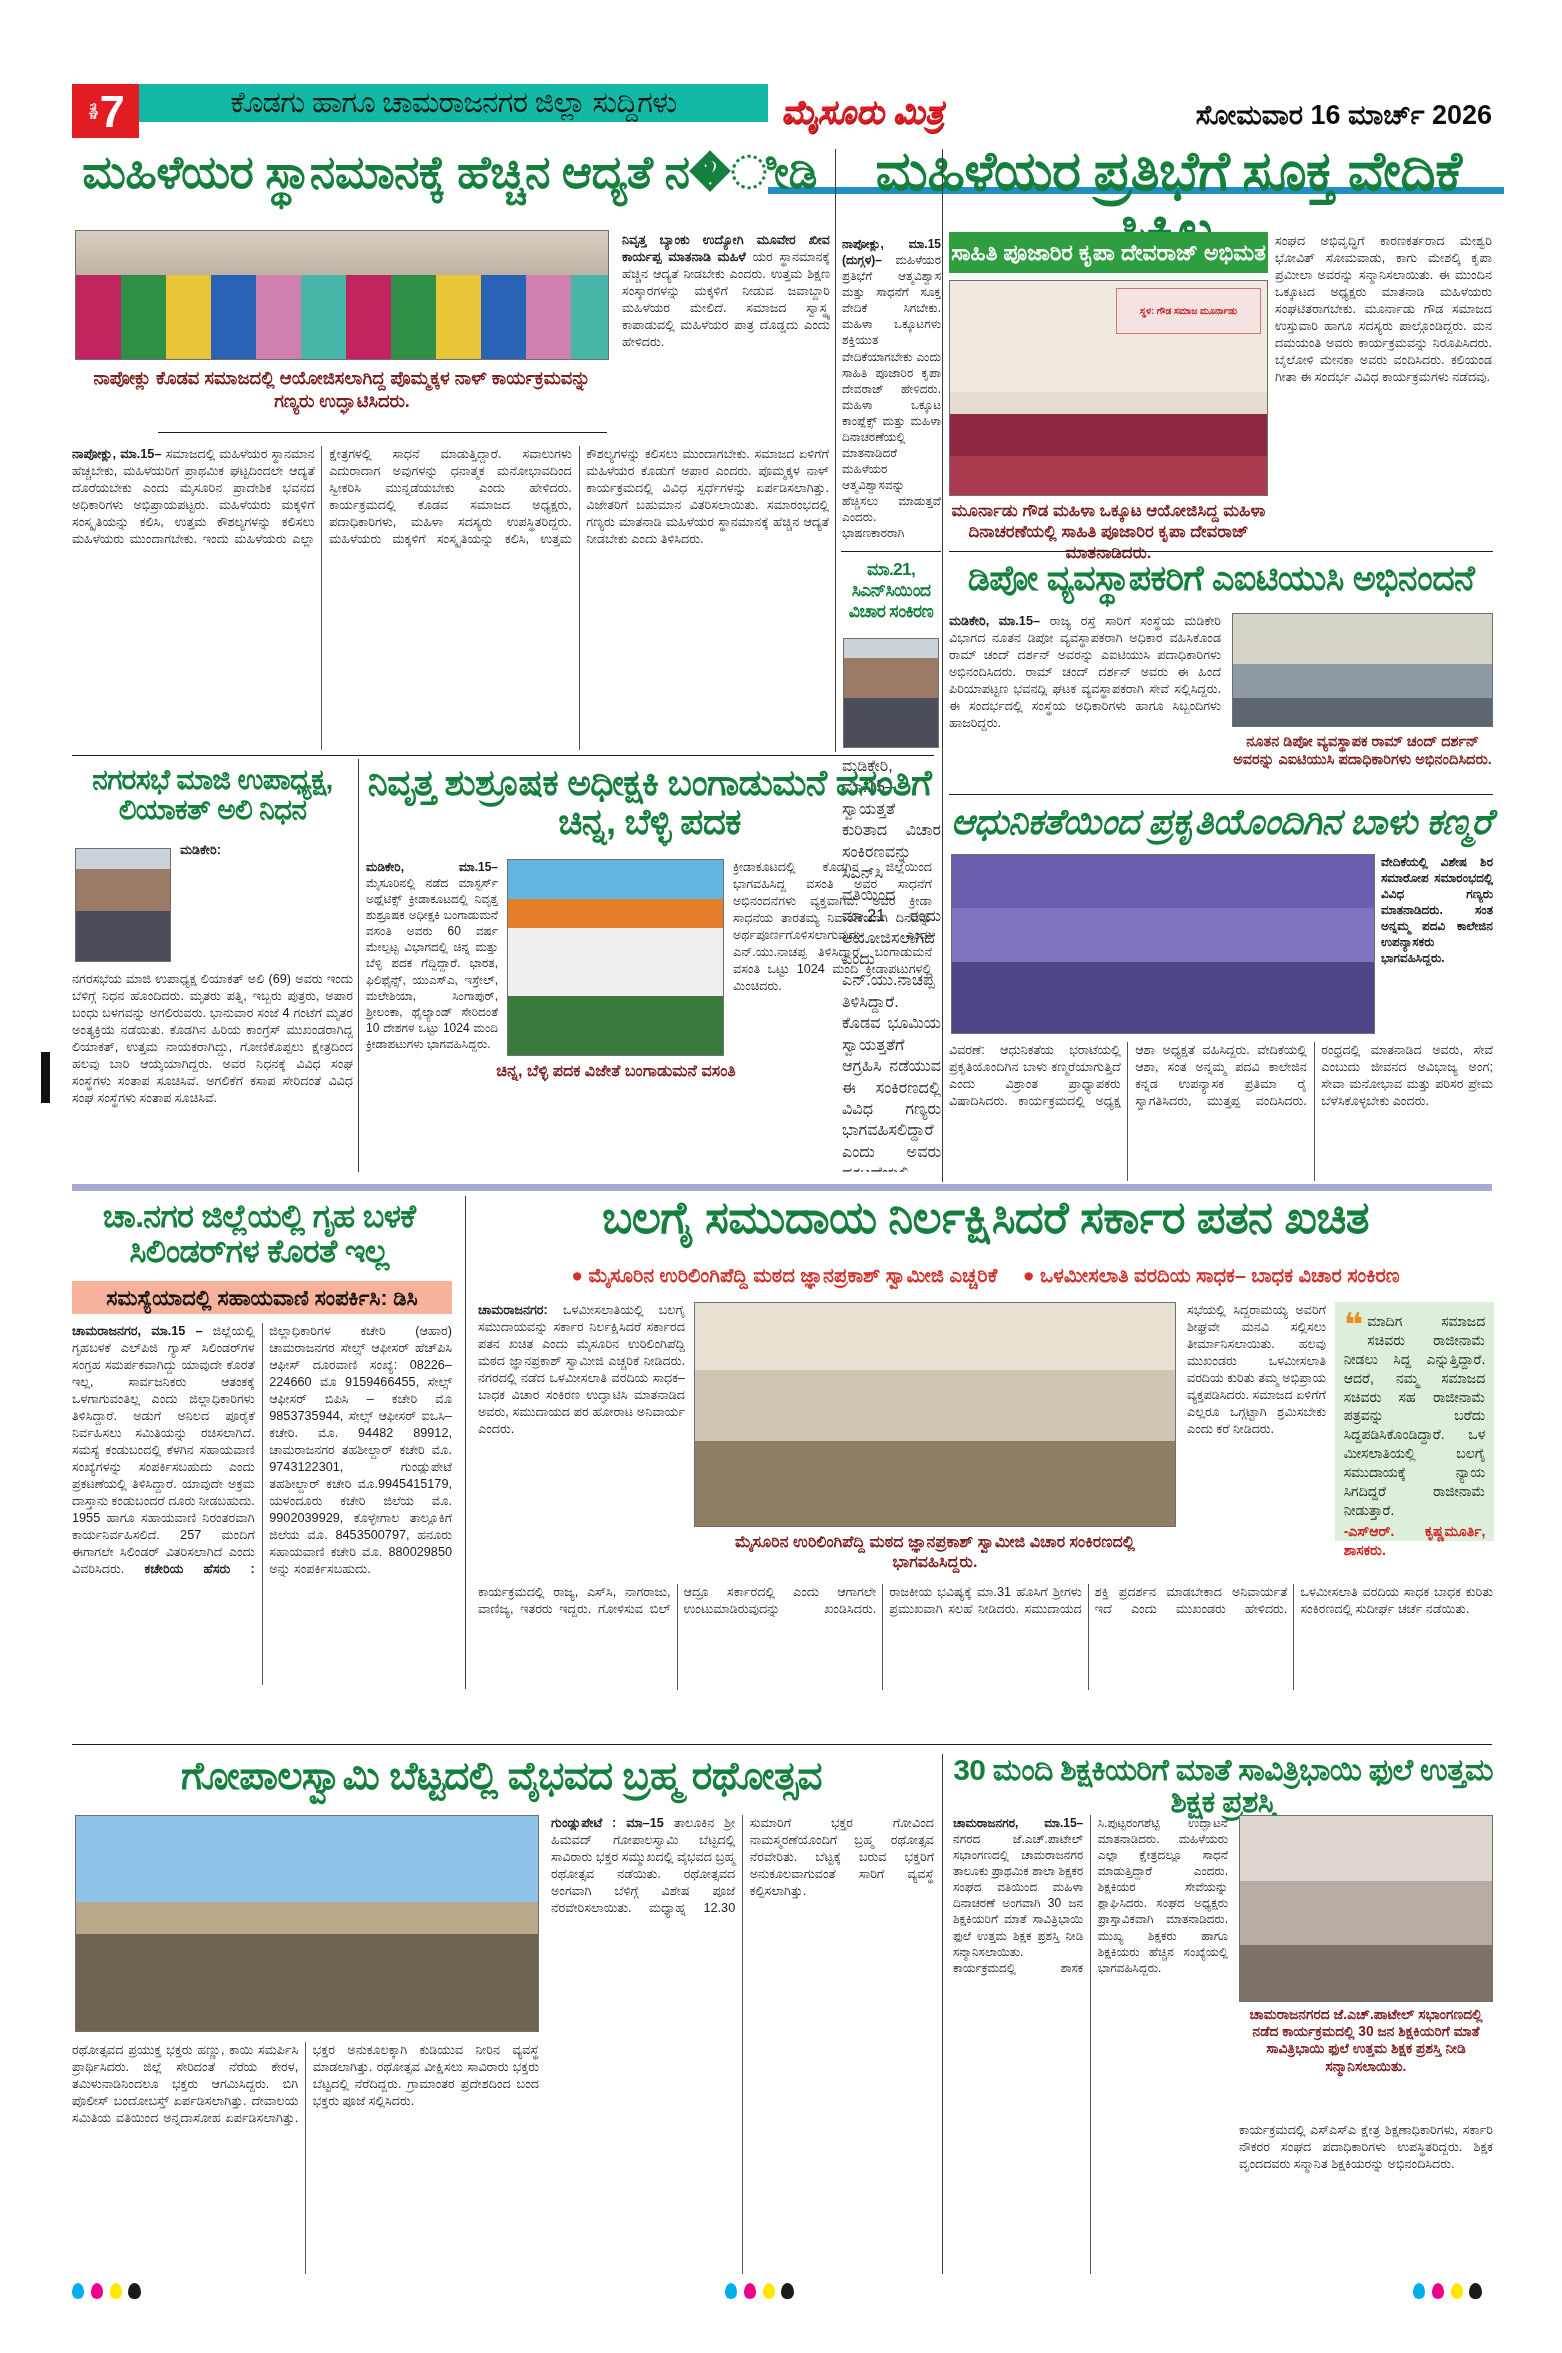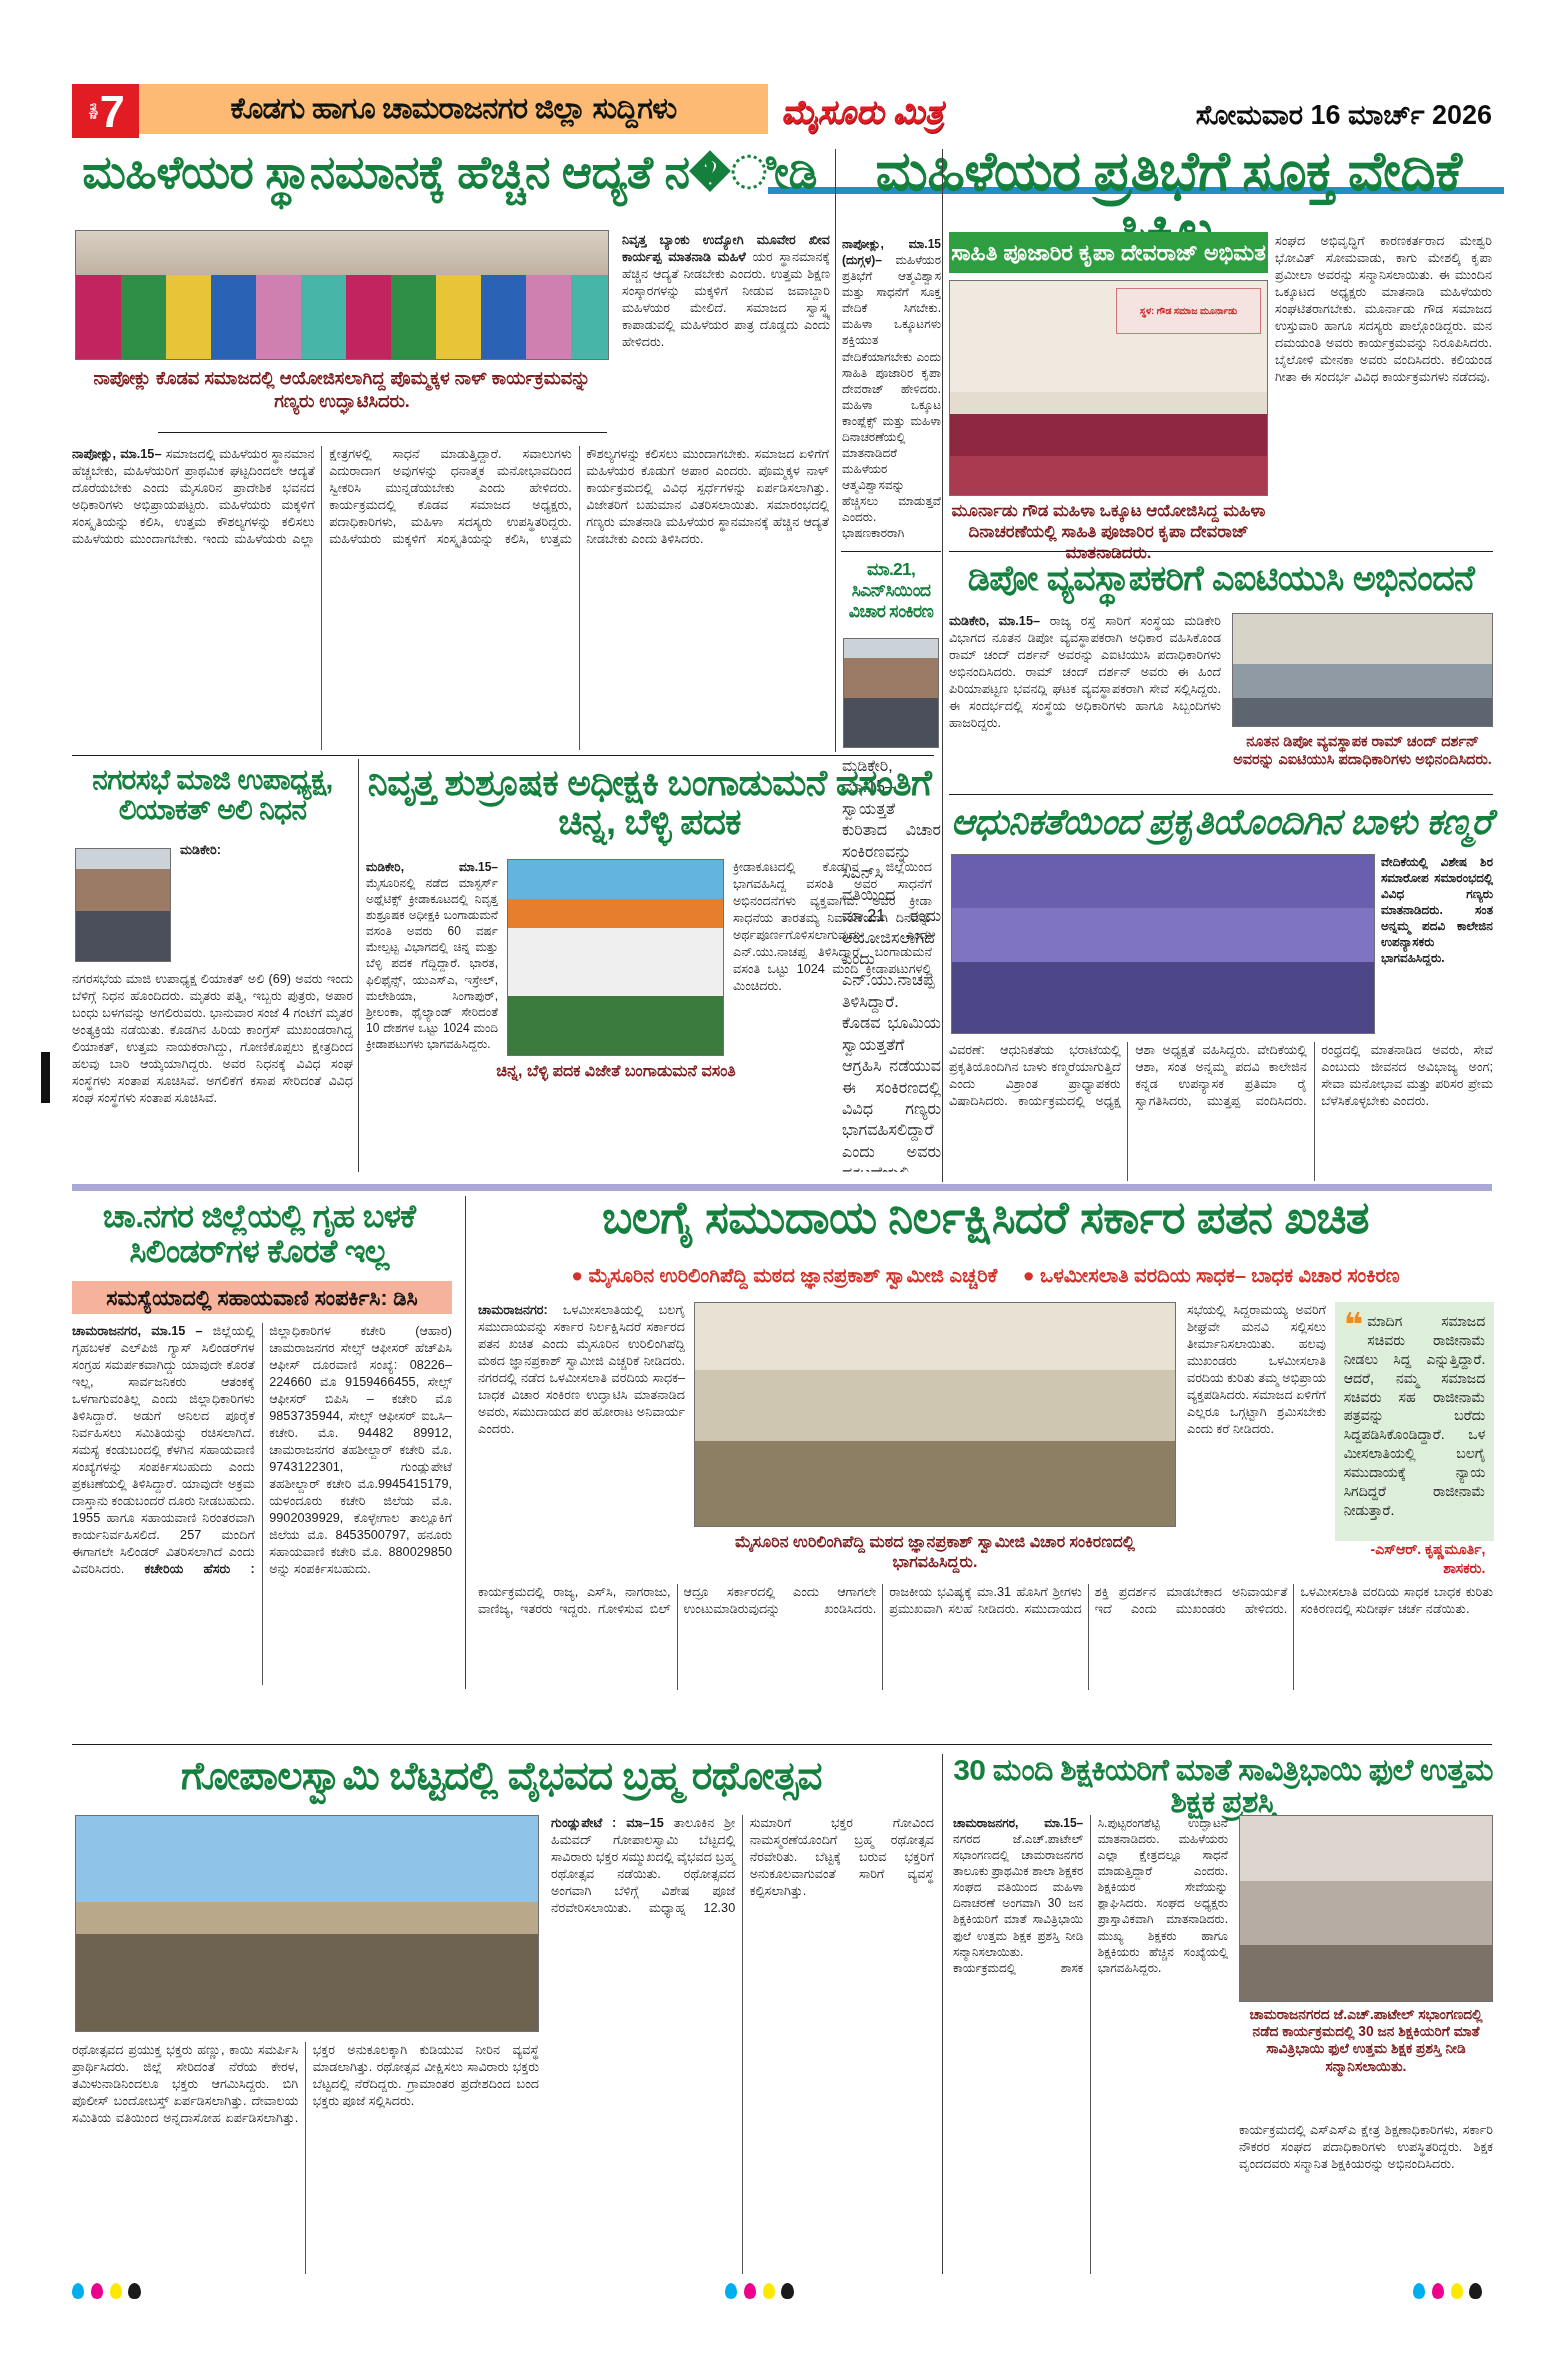--- a/index.html
+++ b/index.html
@@ -4,21 +4,21 @@
 <style>
   * { margin:0; padding:0; box-sizing:border-box; }
   html,body { background:#e8e8e8; }
   body { font-family:"Liberation Sans","DejaVu Sans",sans-serif; }
   .page { position:relative; width:1562px; height:2354px; background:#ffffff; margin:0 auto; overflow:hidden; color:#111; }
 
   
   .pgbox { position:absolute; left:72px; top:84px; width:67px; height:54px; background:#e11c23; color:#fff; display:flex; align-items:center; justify-content:center; }
   .pgbox .pl { font-size:11px; writing-mode:vertical-rl; transform:rotate(180deg); margin-right:1.4px; font-weight:bold; }
   .pgbox .pn { font-size:45px; font-weight:800; line-height:1; }
-  .greenbar { position:absolute; left:139px; top:84px; width:629px; height:50px; background:#fdba74; display:flex; align-items:center; justify-content:center; font-size:29px; font-weight:700; color:#101510; letter-spacing:-0.7px; }
+  .greenbar { position:absolute; left:139px; top:84px; width:629px; height:38px; background:#14b8a6; display:flex; align-items:center; justify-content:center; font-size:29px; font-weight:400; color:#101510; letter-spacing:-0.7px; }
   .masthead { position:absolute; left:781px; top:93px; width:210px; font-size:33px; font-weight:800; font-style:italic; color:#e11c23; text-shadow:0.7px 0.7px 0 #8d0f14; }
   .pgdate { position:absolute; left:1159px; top:100px; width:333px; text-align:right; font-size:27px; font-weight:800; color:#0d0d0d; }
   .blueline { position:absolute; left:768px; top:187px; width:736px; height:6.5px; background:#1f8fc6; }
 
   
   .hl { position:absolute; font-weight:800; color:#15803d; text-align:center; letter-spacing:-0.7px; line-height:1.08; }
   .body-t { position:absolute; font-size:12.7px; line-height:1.34; text-align:justify; color:#1b1b1b; overflow:hidden; }
   .cols2 { column-count:2; column-gap:14.5px; column-rule:0.7px solid #555; }
   .cols3 { column-count:3; column-gap:14.5px; column-rule:0.7px solid #555; }
   .cols5 { column-count:5; column-gap:13px; column-rule:0.7px solid #555; }
@@ -27,21 +27,21 @@
   .photo { position:absolute; border:0.7px solid #6f6f6f; }
   .vr { position:absolute; width:0.7px; background:#3a3a3a; }
   .hrule { position:absolute; height:1.4px; background:#1c1c1c; }
   .purple { position:absolute; height:6.5px; background:#a9a8d6; }
 
   .subhead-green { position:absolute; background:#2f9e41; color:#fff; font-weight:800; font-size:22px; display:flex; align-items:center; justify-content:center; }
   .subhead-salmon { position:absolute; background:#f6b29b; color:#141414; font-weight:800; font-size:21px; display:flex; align-items:center; justify-content:center; }
   .bullets { position:absolute; color:#d2322a; font-weight:800; font-size:19.6px; text-align:center; }
   .quotebox { position:absolute; background:#ddeeda; padding:10px 8.7px 7.2px 8.7px; font-size:14px; line-height:1.35; text-align:justify; color:#141414; }
   .quotebox .qmark { color:#f08c1e; font-size:33px; font-weight:800; float:left; line-height:.8; margin-right:4.3px; }
-  .quotebox .attr { display:block; text-align:right; color:#cf2020; font-weight:800; margin-top:20px; }
+  .quotebox .attr { display:block; color:#cf2020; font-weight:800; margin-top:2px; }
 
   
   .ph-a1 { background:linear-gradient(180deg,#d8cfc2 0%,#c0b2a3 34%,rgba(0,0,0,0) 34%),repeating-linear-gradient(90deg,#c2245f 0 45px,#2f8f46 45px 90px,#e8c437 90px 135px,#2a62b5 135px 180px,#cf7fb0 180px 225px,#47b6a8 225px 270px); }
   .ph-a2 { background:linear-gradient(180deg,#efe9df 0 52%,#e3dccf 52% 62%,#8e2740 62% 82%,#a93a50 82% 100%); }
   .ph-a2banner { position:absolute; right:5.8px; top:7.2px; width:145px; height:46px; background:#f4e3e0; border:0.7px solid #c77; color:#c42222; font-size:9.4px; font-weight:bold; display:flex; align-items:center; justify-content:center; text-align:center; }
   .ph-port { background:linear-gradient(180deg,#cbd3d8 0 18%,#9b7b66 18% 55%,#4a4e5a 55% 100%); }
   .ph-a3 { background:linear-gradient(180deg,#d7d3c9 0 45%,#8f9aa5 45% 75%,#5d6670 75% 100%); }
   .ph-a5 { background:linear-gradient(180deg,#63b5e0 0 20%,#e57f2b 20% 35%,#efefef 35% 70%,#3a7a3d 70% 100%); }
   .ph-a6 { background:linear-gradient(180deg,#6a5fae 0 30%,#7e74c2 30% 60%,#4e4787 60% 100%); }
   .ph-a8 { background:linear-gradient(180deg,#e8e2d4 0 30%,#cfc6b2 30% 62%,#8c7f63 62% 100%); }

